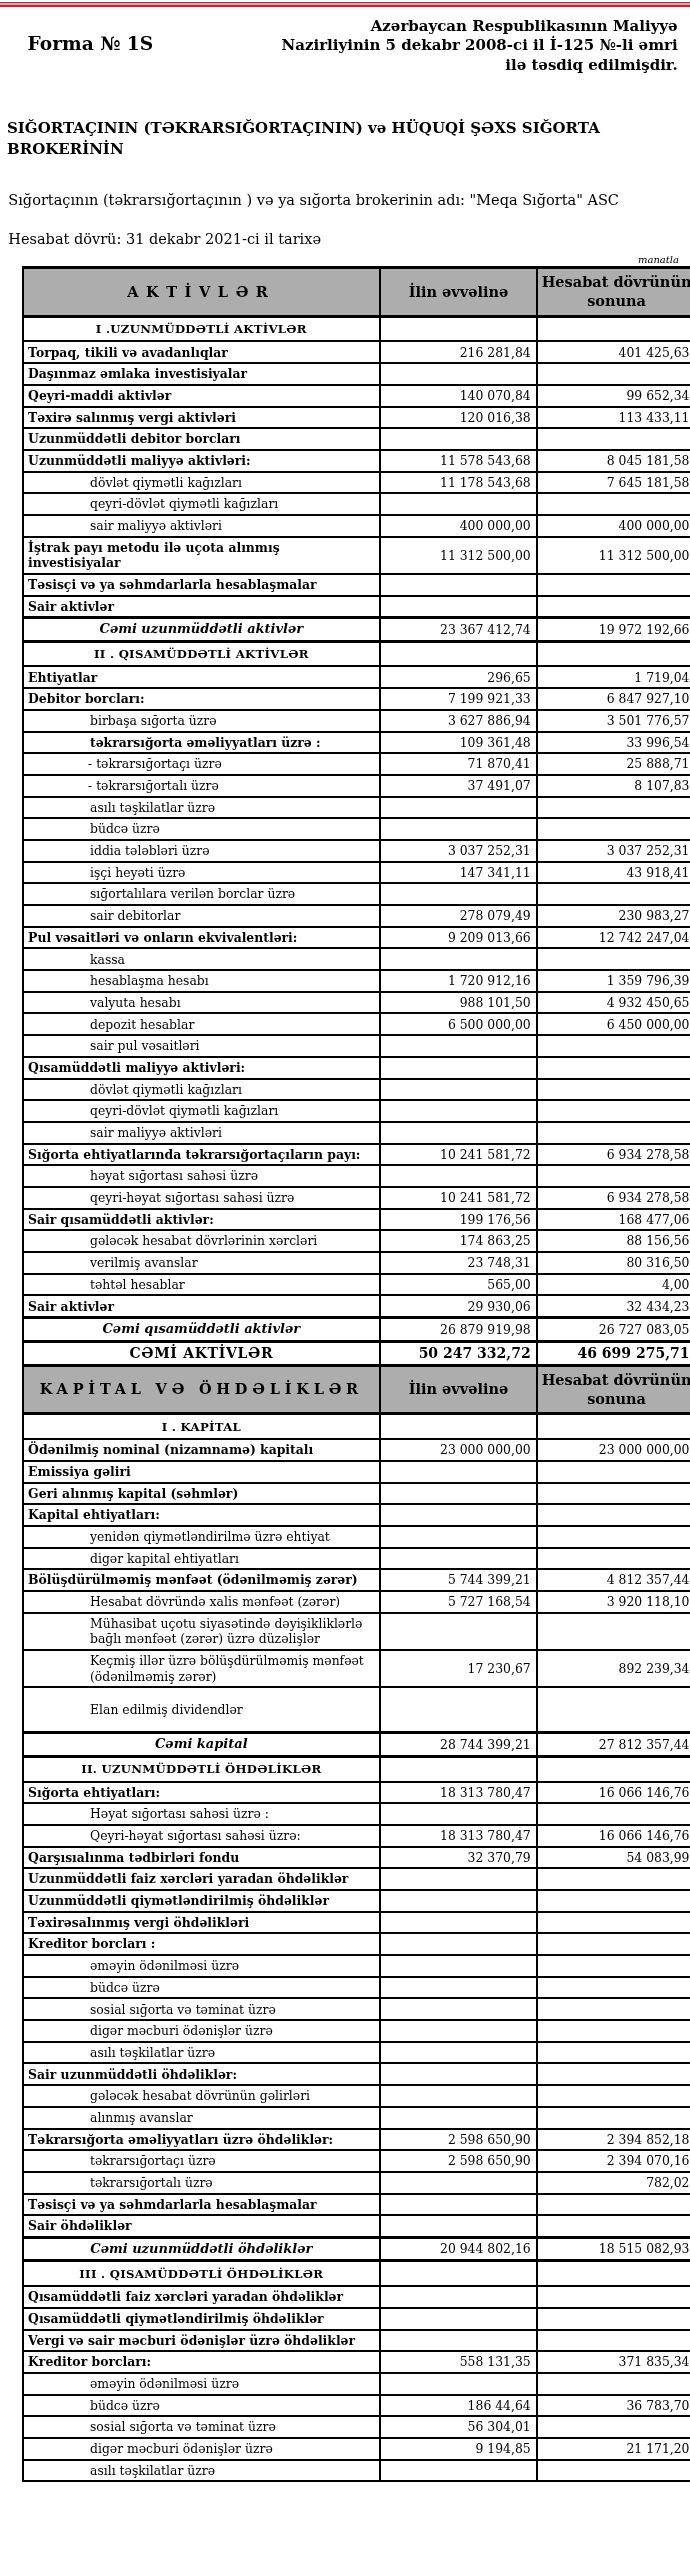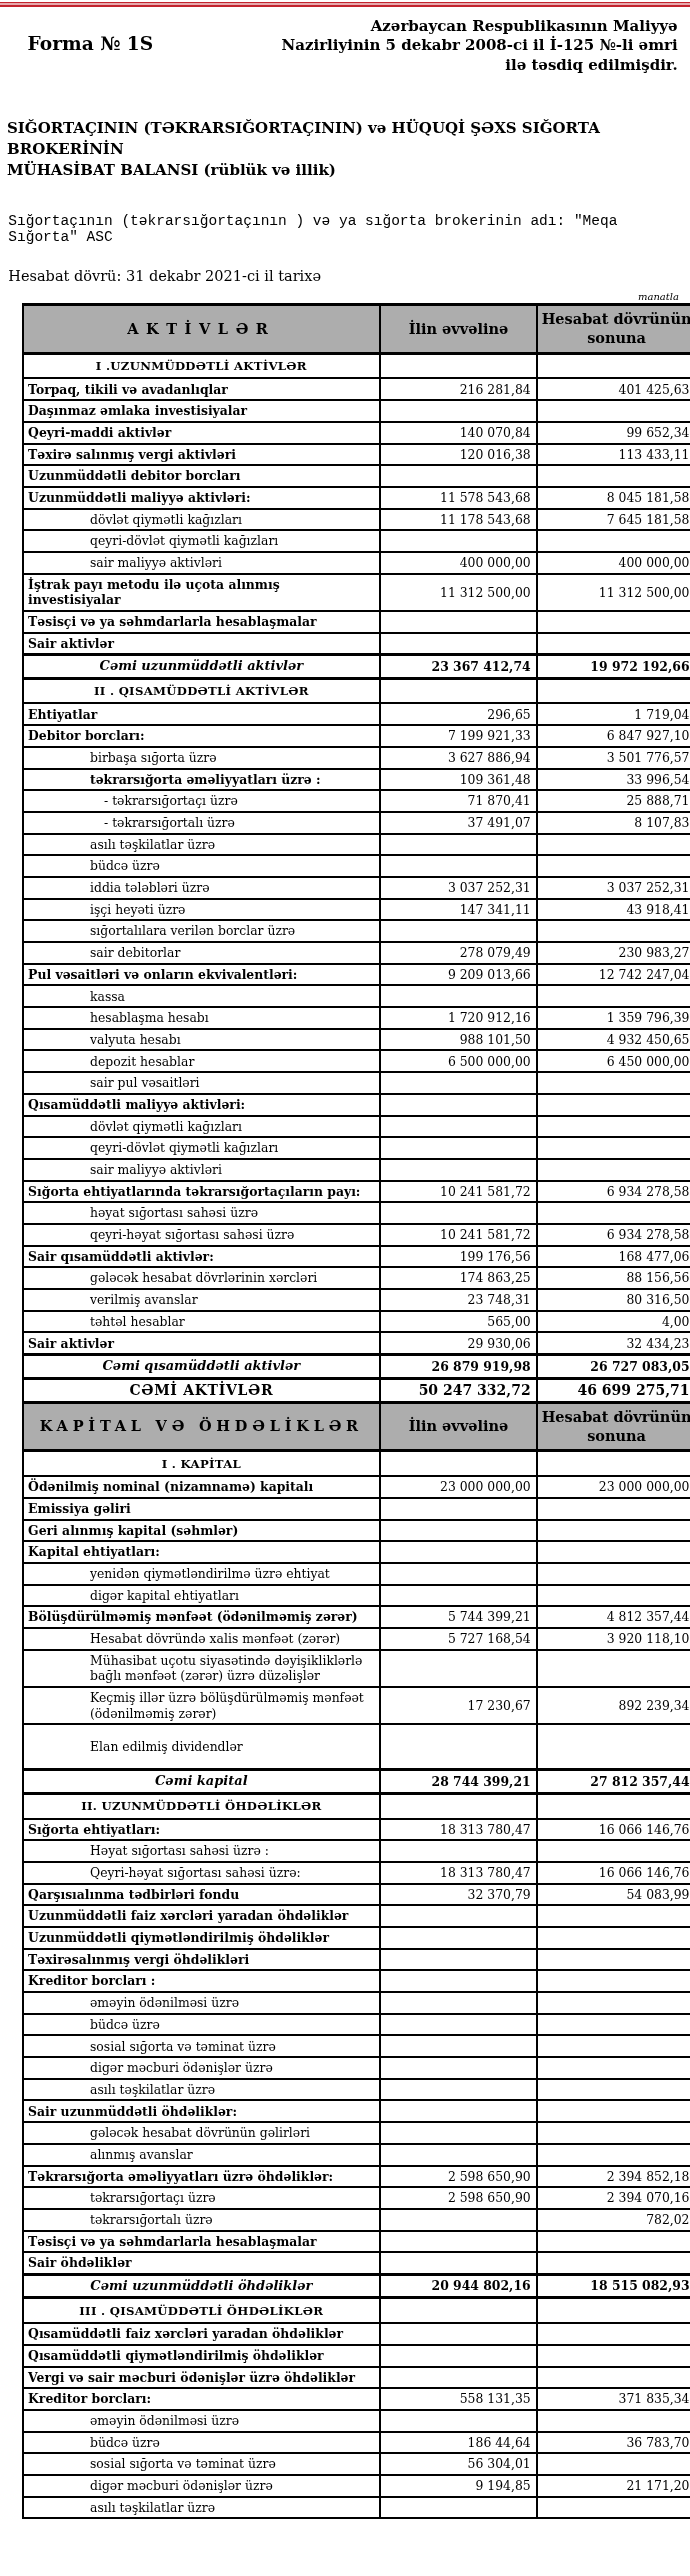--- a/index.html
+++ b/index.html
@@ -19,21 +19,21 @@
     font-weight:bold; font-size:18.6px;
   }
   .approval {
     text-align:right; font-weight:bold; font-size:15px; line-height:1.32;
     padding-right:4.1px;
   }
   .doc-title {
     text-align:left; font-weight:bold; font-size:15px; line-height:1.4;
     margin:29px 7px 0 7px;
   }
-  .company-line { margin:32px 8.3px 0 8.3px; font-size:14.5px;font-family:Liberation Mono, monospace; }
+  .company-line { margin:32px 8.3px 0 8.3px; font-size:14.5px; }
   .period-line  { margin:23.5px 8.3px 0 8.3px; font-size:14.5px; }
   .currency-note {
     text-align:right; font-style:italic; font-size:10px;
     margin:7px 11px 1.4px 0;
   }
   table.balance {
     border-collapse:collapse; table-layout:fixed;
     margin-left:22px; width:675px;
     border:2.1px solid #000;
   }
@@ -51,23 +51,23 @@
   td.head-title-assets  { letter-spacing:7.6px; }
   td.head-title-capital { letter-spacing:4.8px; }
   tr.r-sec td  { border-top-width:2.8px; border-bottom-width:2.8px; }
   tr.r-sec td.label {
     text-align:center; font-weight:bold; font-size:11.7px; letter-spacing:0.3px;
     padding:4.1px 2.8px;
   }
   tr.r-item  td.label { font-weight:bold; }
   tr.r-sub   td.label { padding-left:66px; }
   tr.r-subb  td.label { padding-left:66px; font-weight:bold; }
-  tr.r-sub2  td.label { padding-left:80px; }
+  tr.r-sub2  td.label { padding-left:64px; }
   tr.r-tall  td { height:39px; vertical-align:middle; }
-  tr.r-total td { border-top-width:3.5px; border-bottom-width:3.5px;font-weight:bold; }
+  tr.r-total td { border-top-width:3.5px; border-bottom-width:3.5px; }
   tr.r-total td.label {
     text-align:center; font-weight:bold; font-style:italic; font-size:13px;
   }
   tr.r-grand td { border-top-width:3.5px; border-bottom-width:3.5px; }
   tr.r-grand td.label {
     text-align:center; font-weight:bold; font-size:14px; letter-spacing:0.7px;
   }
   tr.r-grand td.val { font-weight:bold; font-size:14px; }
 </style>
 </head>
@@ -79,21 +79,20 @@
   <div class="form-no">Forma № 1S</div>
   <div class="approval">
     <div>Azərbaycan Respublikasının Maliyyə</div>
     <div>Nazirliyinin  5 dekabr 2008-ci il İ-125 №-li əmri</div>
     <div>ilə təsdiq edilmişdir.</div>
   </div>
 </div>
 
 <div class="doc-title">
   <div>SIĞORTAÇININ (TƏKRARSIĞORTAÇININ) və HÜQUQİ ŞƏXS SIĞORTA BROKERİNİN</div>
-  <div>MÜHASİBAT BALANSI (rüblük və illik)</div>
 </div>
 
 <div class="company-line">Sığortaçının (təkrarsığortaçının ) və ya sığorta brokerinin adı: "Meqa Sığorta" ASC</div>
 <div class="period-line">Hesabat dövrü: 31 dekabr 2021-ci il tarixə</div>
 <div class="currency-note">manatla</div>
 
 <table class="balance">
   <colgroup>
     <col style="width:53%">
     <col style="width:23.4%">

